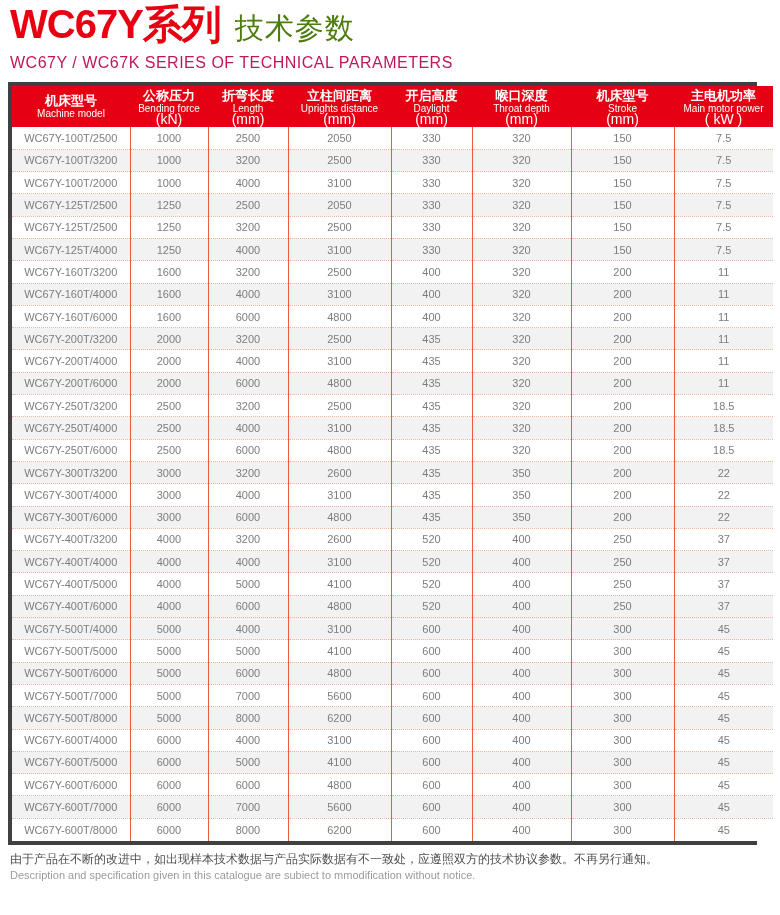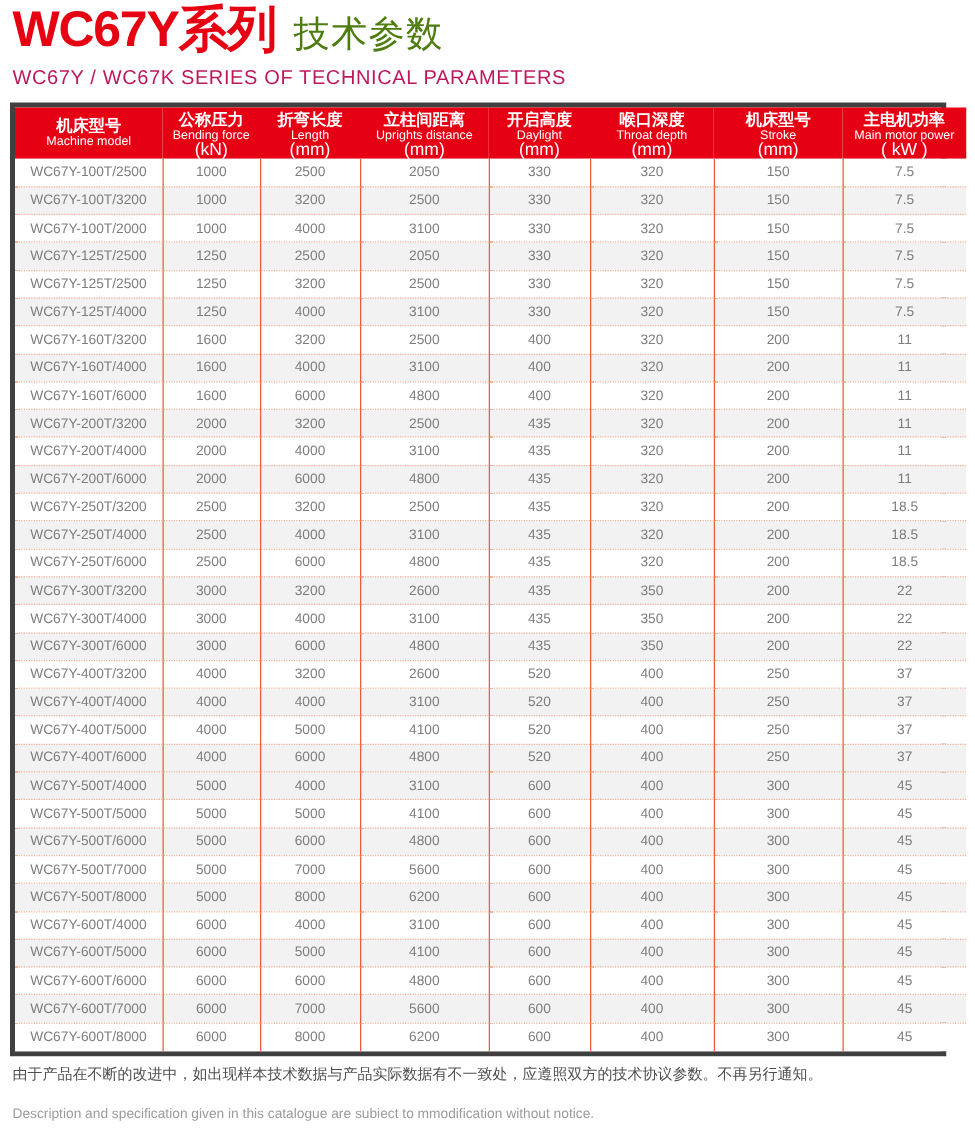--- a/index.html
+++ b/index.html
@@ -44,21 +44,21 @@
     border-top:1px dotted #f4b49c;
     background:#fff;
   }
   tbody td:first-child { border-left:none; }
   tbody tr:first-child td { border-top:none; }
   tbody tr.alt td { background:#f2f2f2; }
 
   
   .ftr { padding:7px 28px 0 10px; }
   .note-cn { color:#4f4f4f; font-size:12px; line-height:15px; }
-  .note-en { color:#9b9b9b; font-size:11px; line-height:14px; margin-top:17px; }
+  .note-en { color:#9b9b9b; font-size:11px; line-height:14px; margin-top:1px; }
 </style>
 </head>
 <body>
 
 <div class="page">
 
   <div class="hdr">
     <div class="title-line">
       <span class="title-main">WC67Y系列</span>
       <span class="title-suffix">技术参数</span>

